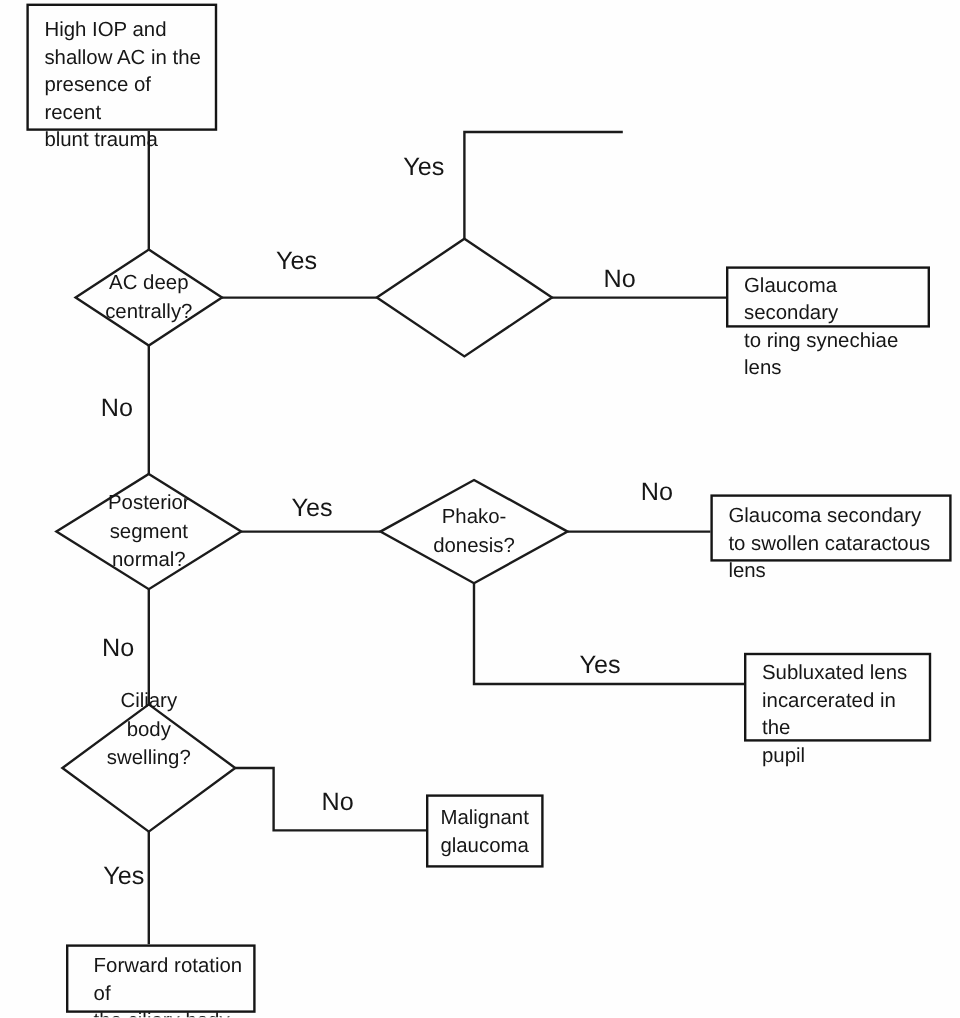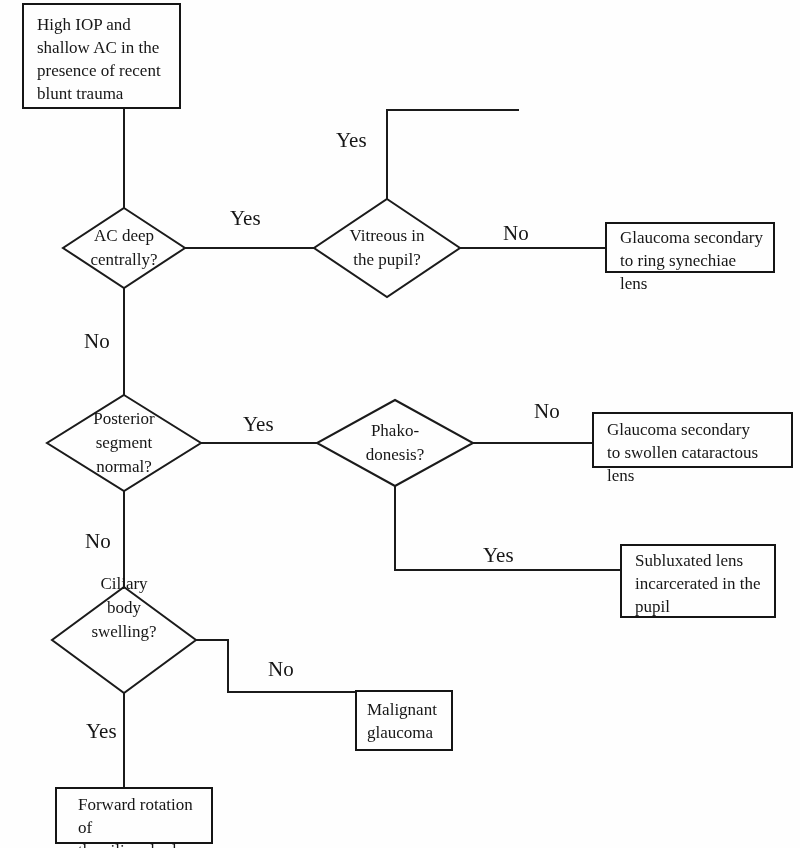--- a/index.html
+++ b/index.html
@@ -1,21 +1,21 @@
 <!DOCTYPE html>
 <html><head>
 <meta charset="utf-8">
 <style>
   html, body { margin: 0; padding: 0; background: #ffffff; }
   .page {
     position: relative;
     width: 800px;
     height: 848px;
     background: #fefefe;
-    font-family: Liberation Serif, serif;
+    font-family: Liberation Sans, sans-serif;
     color: #161616;
     overflow: hidden;
   }
   svg.wires { position: absolute; left: 0; top: 0; width: 800px; height: 848px; }
   .wire { fill: none; stroke: #1b1b1b; stroke-width: 2; }
   .diamond { fill: #fefefe; stroke: #1b1b1b; stroke-width: 2; }
   .node {
     position: absolute;
     box-sizing: border-box;
     border: 2px solid #151515;
@@ -72,31 +72,29 @@
   <div class="node" style="left:605px; top:222px; width:170px; height:51px; padding-top:2px;">Glaucoma secondary
 to ring synechiae lens</div>
 
   <div class="node" style="left:592px; top:412px; width:201px; height:56px; padding-top:4px;">Glaucoma secondary
 to swollen cataractous lens</div>
 
   <div class="node" style="left:620px; top:544px; width:156px; height:74px; padding-top:3px;">Subluxated lens
 incarcerated in the
 pupil</div>
 
-  <div class="node" style="left:355px; top:662px; width:98px; height:61px; padding-top:6px; padding-left:10px;margin-top:28px;">Malignant
+  <div class="node" style="left:355px; top:662px; width:98px; height:61px; padding-top:6px; padding-left:10px;">Malignant
 glaucoma</div>
 
   <div class="node" style="left:55px; top:787px; width:158px; height:57px; padding-top:4px; padding-left:21px;">Forward rotation of
 the ciliary body</div>
 
   <div class="diamond-label" style="left:69px; top:224px; width:110px;">AC deep
 centrally?</div>
 
-  <div class="diamond-label" style="left:327px; top:224px; width:120px;">Vitreous in
-the pupil?</div>
 
   <div class="diamond-label" style="left:69px; top:407px; width:110px;">Posterior
 segment
 normal?</div>
 
   <div class="diamond-label" style="left:340px; top:419px; width:110px;">Phako-
 donesis?</div>
 
   <div class="diamond-label" style="left:69px; top:572px; width:110px;">Ciliary
 body

